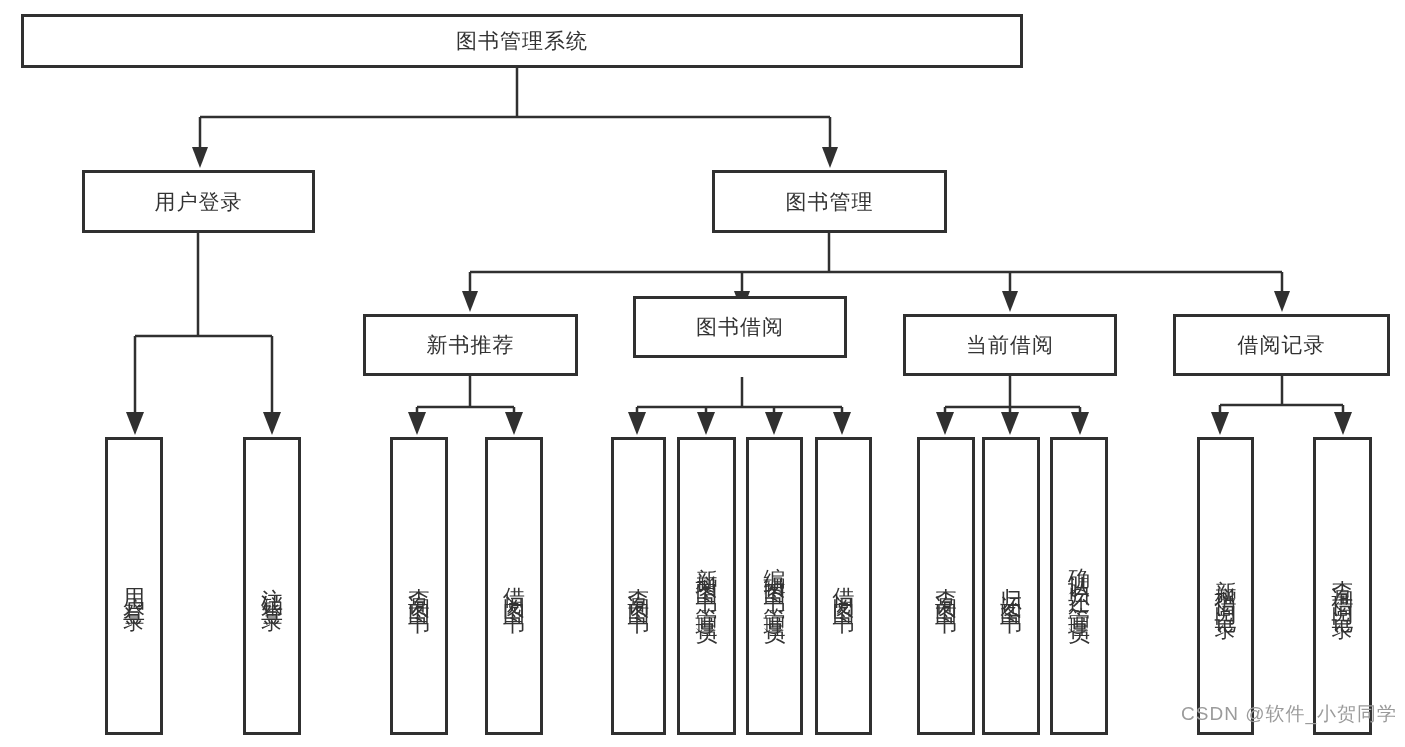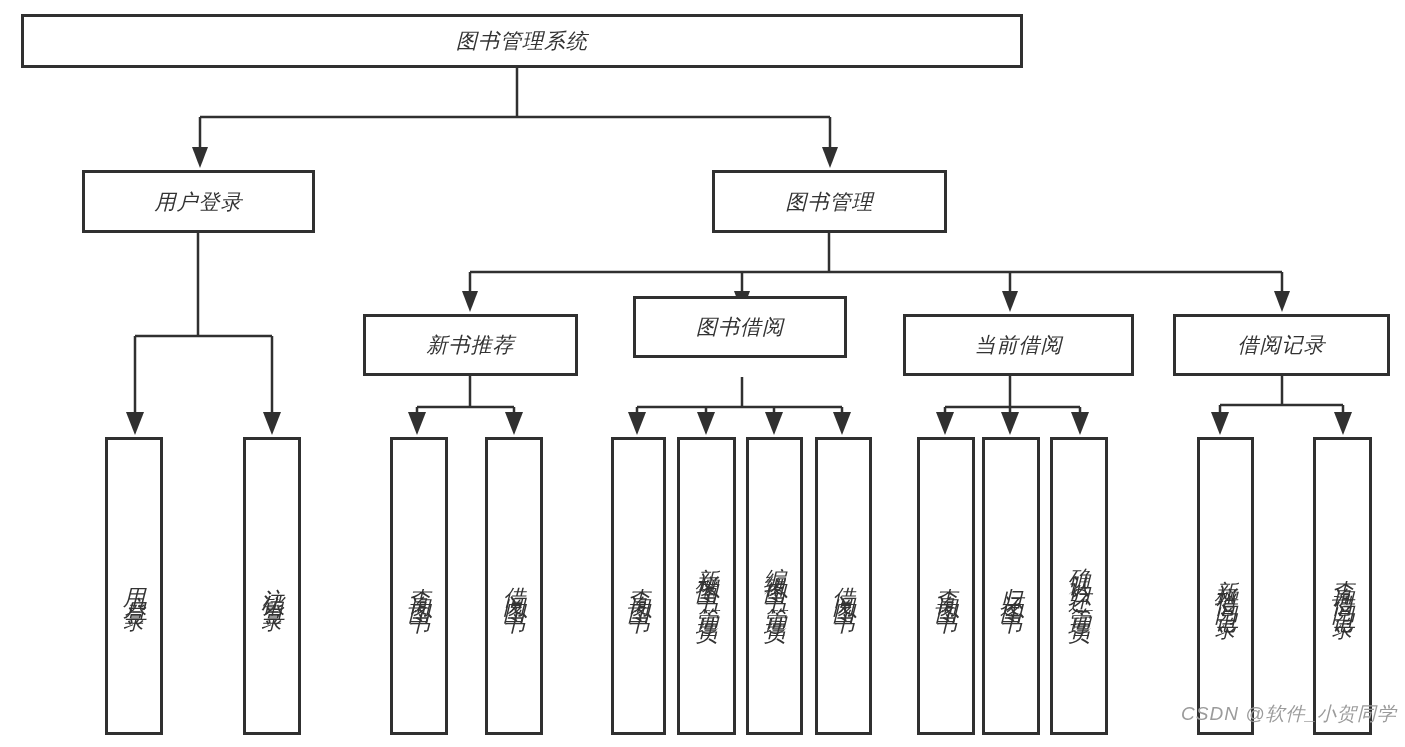--- a/index.html
+++ b/index.html
@@ -3,21 +3,20 @@
 <meta charset="utf-8">
 <style>
   html, body { margin: 0; padding: 0; background: #ffffff; }
   .canvas {
     position: relative;
     width: 1405px;
     height: 747px;
     background: #ffffff;
     font-family: "Liberation Sans", "DejaVu Sans", sans-serif;
     overflow: hidden;
-    font-style: italic;
   }
   .connectors {
     position: absolute;
     left: 0; top: 0;
     width: 1405px; height: 747px;
     pointer-events: none;
   }
   .box {
     position: absolute;
     box-sizing: border-box;
@@ -100,21 +99,21 @@
   <div class="box h-box" style="left:363px;top:314px;width:215px;height:62px">
     <span>新书推荐</span>
   </div>
 
   <div class="box h-box" style="left:712px;top:170px;width:235px;height:63px">
     <span>图书管理</span>
   </div>
   <div class="box h-box" style="left:633px;top:296px;width:214px;height:62px">
     <span>图书借阅</span>
   </div>
-  <div class="box h-box" style="left:903px;top:314px;width:231px;height:62px">
+  <div class="box h-box" style="left:903px;top:314px;width:214px;height:62px">
     <span>当前借阅</span>
   </div>
   <div class="box h-box" style="left:1173px;top:314px;width:217px;height:62px">
     <span>借阅记录</span>
   </div>
 
   <div class="box v-box" style="left:105px;width:58px">
     <span>用户登录</span>
   </div>
   <div class="box v-box" style="left:243px;width:58px">

